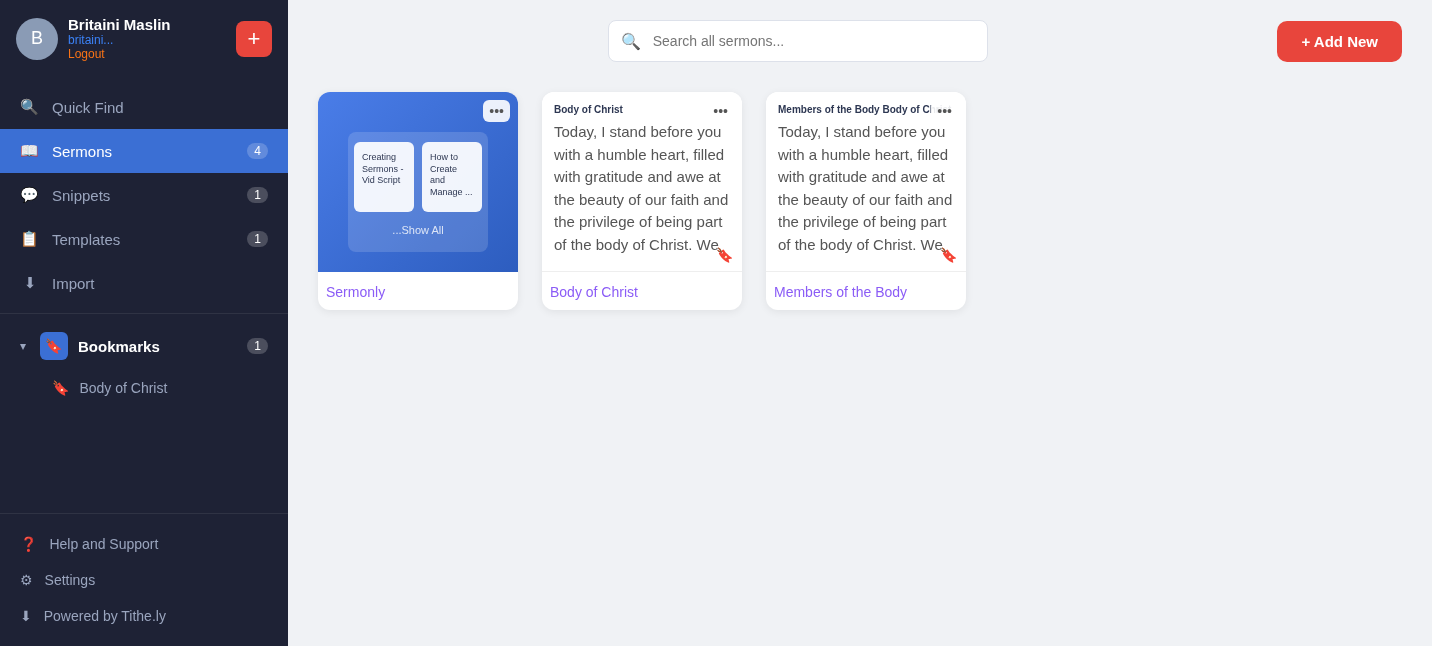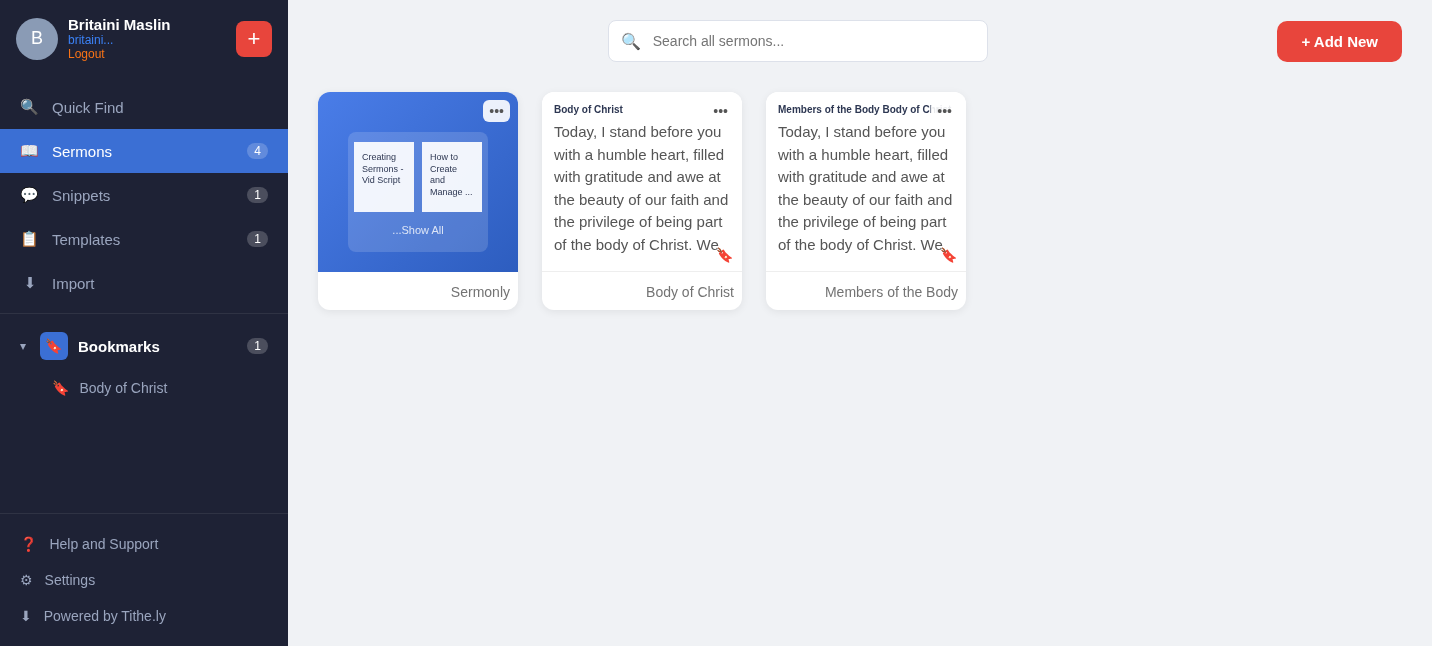--- a/index.html
+++ b/index.html
@@ -251,25 +251,25 @@
       cursor: pointer;
     }
 
     .card-preview {
       height: 180px;
       position: relative;
       overflow: hidden;
     }
 
     .card-label {
-      text-align: right;
+      text-align: left;
       padding: 12px 8px 10px;
       font-size: 14px;
       font-weight: 500;
-      color: #737373;
+      color: #8b5cf6;
     }
 
     .card-menu {
       position: absolute;
       top: 8px;
       right: 8px;
       background: rgba(255,255,255,0.9);
       border-radius: 6px;
       padding: 4px 6px;
       font-size: 14px;
@@ -306,21 +306,21 @@
       display: flex;
       gap: 8px;
       position: absolute;
       top: 30px;
       left: 16px;
       right: 16px;
     }
 
     .folder-tab {
       background: rgba(255,255,255,0.92);
-      border-radius: 0;
+      border-radius: 6px;
       padding: 10px 8px;
       font-size: 9px;
       color: #2d3752;
       width: 65px;
       min-height: 70px;
       line-height: 1.3;
     }
 
     .show-all {
       position: absolute;

